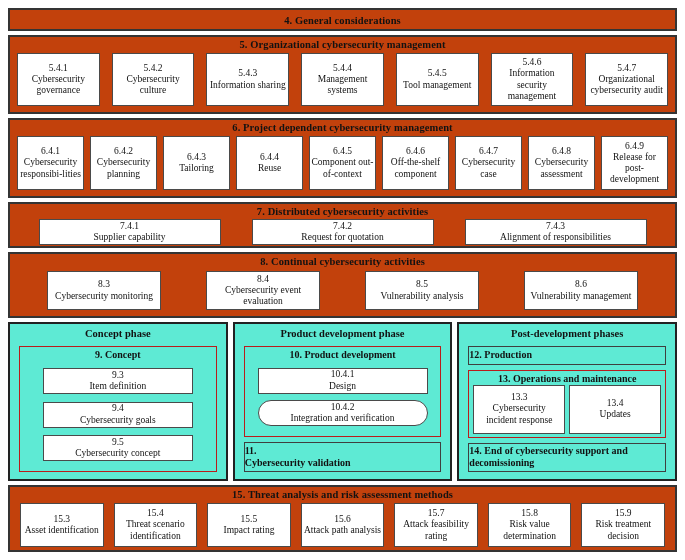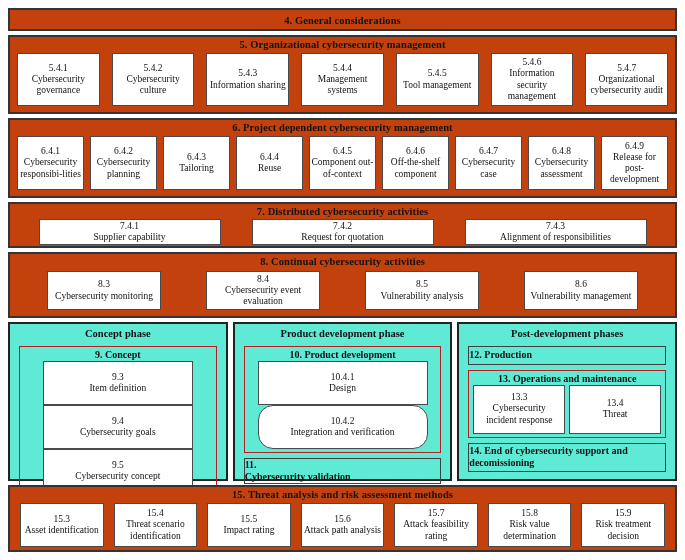--- a/index.html
+++ b/index.html
@@ -31,21 +31,21 @@
   .row8 { gap:45px; padding:4px 0 6px; }
   .row8 .box { width:114px; }
 
   .phases { height:159px; display:flex; gap:5px; }
   .phase-col { flex:1; border:2px solid #222; background:#5eead4; display:flex; flex-direction:column; padding:3px 9px 7px; gap:5px; }
   .phase-title { font-weight:bold; font-size:10.5px; text-align:center; padding:1px 0 2px; }
   .group { border:1px solid #b91c1c; display:flex; flex-direction:column; flex:1; padding-bottom:3px; }
   .group-title { font-weight:bold; font-size:10px; text-align:center; padding:2px 0 1px; }
   .group-body { flex:1; display:flex; flex-direction:column; align-items:center; justify-content:space-evenly; }
   .group-body.horiz { flex-direction:row; justify-content:space-evenly; align-items:center; }
-  .group .box { width:150px; height:44px; }
+  .group .box { width:150px; height:26px; }
   .group-body.horiz .box { width:92px; height:49px; }
 
   .bold-box { border:1px solid #3f3f3f; font-weight:bold; font-size:10px; line-height:1.2;
               display:flex; flex-direction:column; justify-content:center; }
   #validation-box { height:30px; }
   #production-box { height:20px; }
   #end-box { height:32px; }
 
   #s15 { height:67px; }
   .row15 { gap:10px; padding:3px 10px 3px; }
@@ -227,21 +227,21 @@
       </div>
       <div class="group">
         <div class="group-title">13. Operations and maintenance</div>
         <div class="group-body horiz">
           <div class="box">
               <span class="num">13.3</span>
               <span class="lbl">Cybersecurity incident response</span>
             </div>
           <div class="box">
               <span class="num">13.4</span>
-              <span class="lbl">Threat</span>
+              <span class="lbl">Updates</span>
             </div>
         </div>
       </div>
       <div class="bold-box" id="end-box">
         <span>14. End of cybersecurity support and decomissioning</span>
       </div>
     </div>
 
   </div>
 

